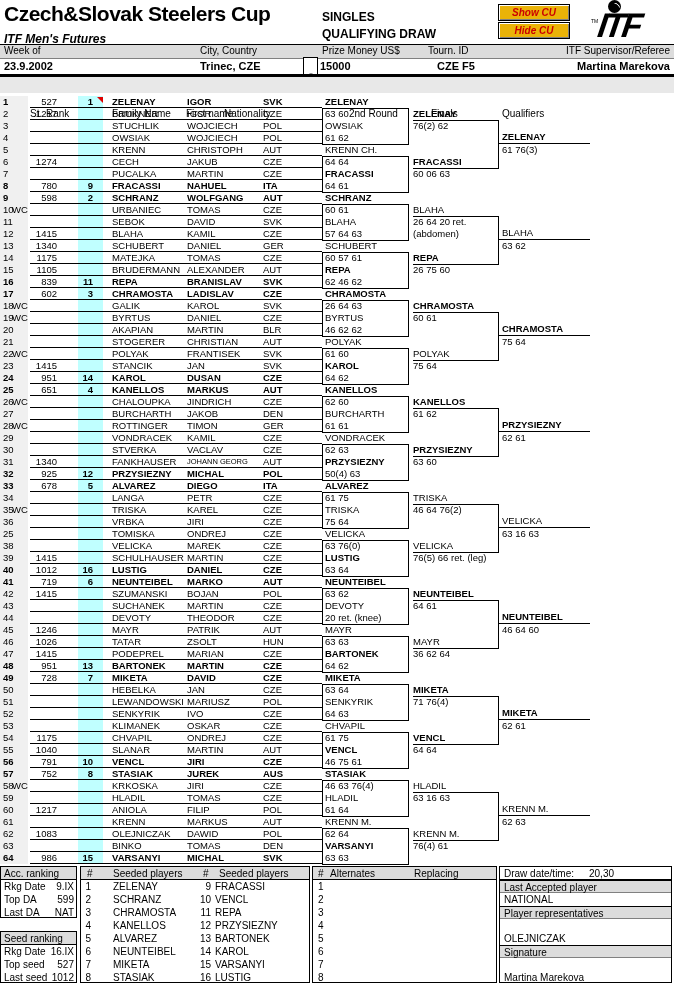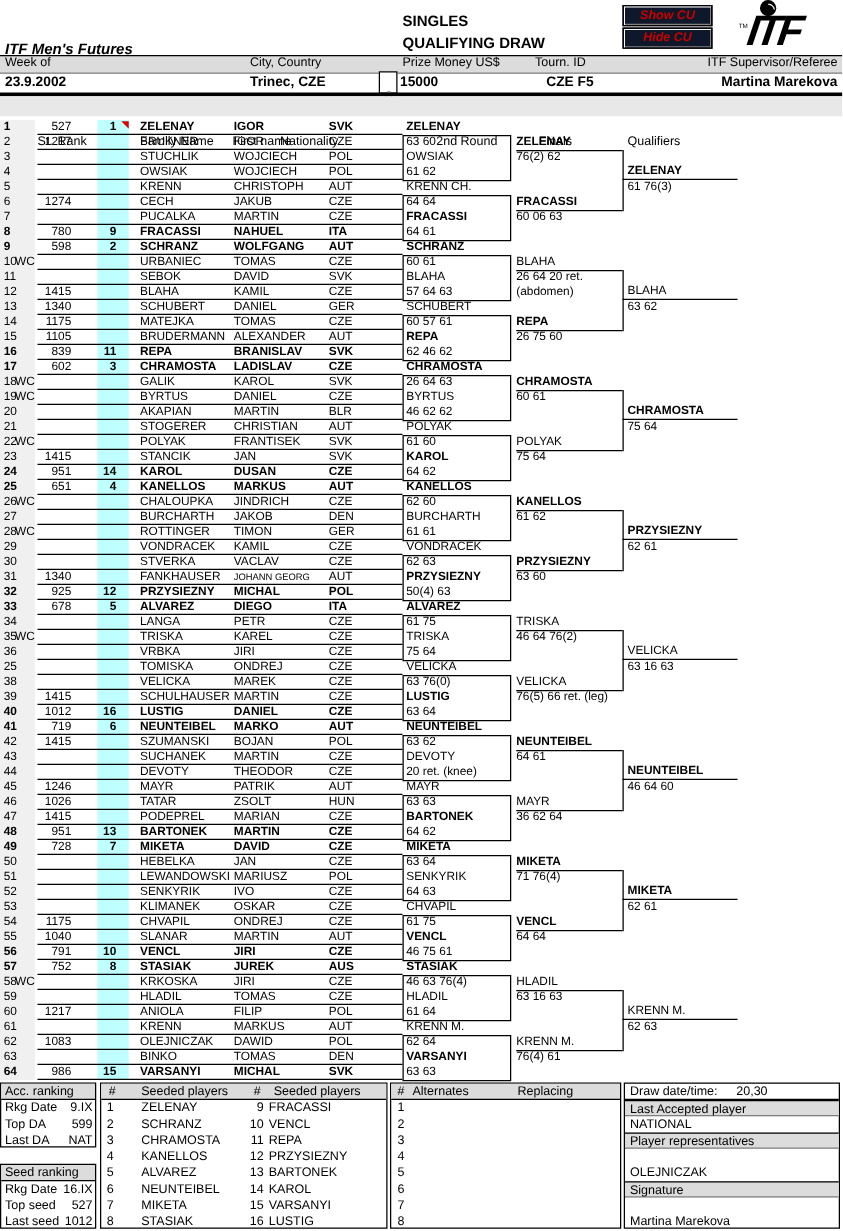--- a/index.html
+++ b/index.html
@@ -12,21 +12,21 @@
   .small{font-size:7.5px;}
   .pre{white-space:pre-line;height:auto;}
   .hline{position:absolute;height:1px;background:#000;}
   .vline{position:absolute;width:1px;background:#000;}
   .mbox{position:absolute;border:1px solid #000;box-sizing:border-box;background:transparent;}
   .finname{border-bottom:1px solid #000;box-sizing:content-box;}
   
   .title{position:absolute;left:4px;top:2px;font-size:21px;font-weight:bold;letter-spacing:-0.5px;}
   .subtitle{position:absolute;left:4px;top:32px;font-size:12px;font-weight:bold;font-style:italic;}
   .event{position:absolute;left:322px;font-size:12px;font-weight:bold;}
-  .cu-btn{position:absolute;left:498px;width:72px;height:17px;background:#0f172a;
+  .cu-btn{position:absolute;left:498px;width:72px;height:17px;background:#eab308;
           border:1px solid #000;box-shadow:inset 1px 1px 0 #fff,inset -1px -1px 0 #808080;
           font-size:10px;font-weight:bold;font-style:italic;color:#cc0000;
           text-align:center;line-height:16px;cursor:pointer;font-family:"Liberation Sans",sans-serif;padding:0;}
   .band{position:absolute;left:0;width:674px;background:#dcdcdc;}
   .lbl{position:absolute;font-size:10px;line-height:12px;white-space:nowrap;}
   .val{position:absolute;font-size:11px;font-weight:bold;line-height:14px;white-space:nowrap;}
   .colhead{position:absolute;font-size:10px;line-height:14px;white-space:nowrap;margin-top:28px;}
   .thick{position:absolute;left:0;top:74px;width:674px;height:3px;background:#000;}
   
   .itf-text{position:absolute;left:598px;top:6px;font-size:34px;font-weight:bold;font-style:italic;
@@ -43,20 +43,21 @@
   .fbox{position:absolute;border:1px solid #000;box-sizing:border-box;font-size:10px;}
   .fhead{position:absolute;left:0;width:100%;background:#dcdcdc;border-bottom:1px solid #000;box-sizing:border-box;}
   .ftxt{position:absolute;font-size:10px;line-height:13px;height:13px;white-space:nowrap;}
   .gray{background:#dcdcdc;}
 </style>
 </head>
 <body>
 
 <div id="page">
 
+  <div class="title">Czech&amp;Slovak Steelers Cup</div>
   <div class="subtitle">ITF Men's Futures</div>
   <div class="event" style="top:10px;">SINGLES</div>
   <div class="event" style="top:27px;">QUALIFYING DRAW</div>
   <button class="cu-btn" style="top:4px;">Show CU</button>
   <button class="cu-btn" style="top:22px;">Hide CU</button>
   <div>
     <div class="itf-ball"></div>
     <div class="itf-tm">TM</div>
     <div class="itf-text">ITF</div>
   </div>

